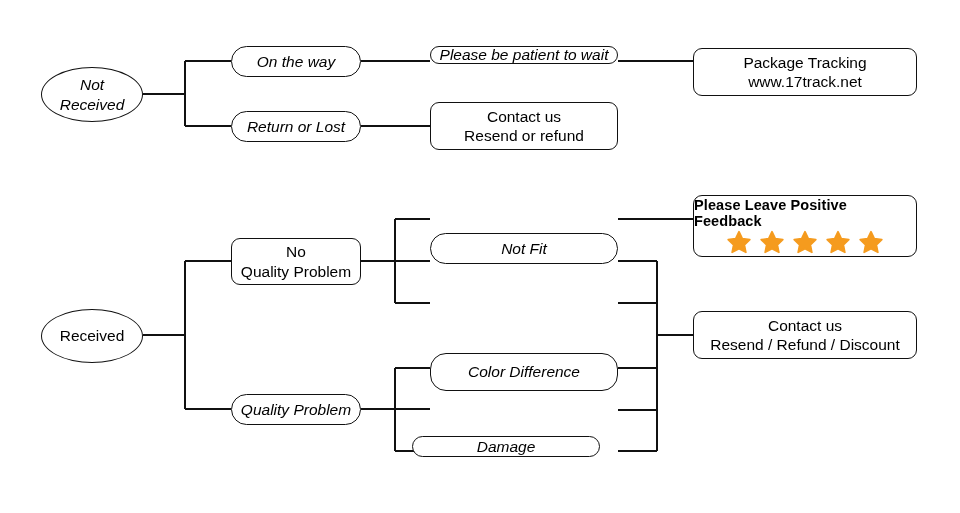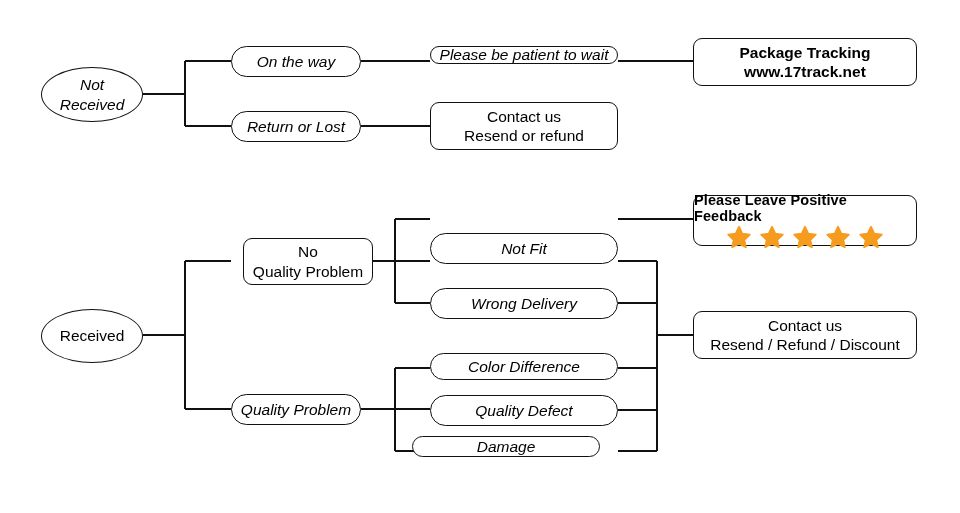--- a/index.html
+++ b/index.html
@@ -134,69 +134,63 @@
   </div>
 
   <div class="node pill" style="left:231px; top:46px; width:130px; height:31px;">
     <span class="txt">On the way</span>
   </div>
 
   <div class="node pill" style="left:430px; top:46px; width:188px; height:18px;">
     <span class="txt">Please be patient to wait</span>
   </div>
 
-  <div class="node rounded" style="left:693px; top:38px; width:224px; height:48px;font-weight:bold;">
+  <div class="node rounded" style="left:693px; top:48px; width:224px; height:48px;">
     <span class="txt">Package Tracking
 www.17track.net</span>
   </div>
 
   <div class="node pill" style="left:231px; top:111px; width:130px; height:31px;text-align:center;">
     <span class="txt">Return or Lost</span>
   </div>
 
   <div class="node rounded" style="left:430px; top:102px; width:188px; height:48px;">
     <span class="txt">Contact us
 Resend or refund</span>
   </div>
 
   <div class="node ellipse" style="left:41px; top:309px; width:102px; height:54px;">
     <span class="txt">Received</span>
   </div>
 
-  <div class="node rounded" style="left:231px; top:238px; width:130px; height:47px;margin-left:12px;">
+  <div class="node rounded" style="left:231px; top:238px; width:130px; height:47px;">
     <span class="txt">No
 Quality Problem</span>
   </div>
 
   <div class="node pill" style="left:231px; top:394px; width:130px; height:31px;">
     <span class="txt">Quality Problem</span>
   </div>
 
 
   <div class="node pill" style="left:430px; top:233px; width:188px; height:31px;">
     <span class="txt">Not Fit</span>
   </div>
 
-  <div class="node pill" style="left:430px; top:288px; width:188px; height:31px;">
-    <span class="txt">Wrong Delivery</span>
-  </div>
-
-  <div class="node pill" style="left:430px; top:353px; width:188px; height:27px;">
+
+  <div class="node pill" style="left:430px; top:353px; width:188px; height:38px;">
     <span class="txt">Color Difference</span>
   </div>
 
-  <div class="node pill" style="left:430px; top:395px; width:188px; height:31px;">
-    <span class="txt">Quality Defect</span>
-  </div>
 
   <div class="node pill" style="left:412px; top:436px; width:188px; height:21px;">
     <span class="txt">Damage</span>
   </div>
 
-  <div class="feedback" style="left:693px; top:195px; width:224px; height:51px;">
+  <div class="feedback" style="left:693px; top:195px; width:224px; height:62px;">
     <div class="feedback-text">Please Leave Positive Feedback</div>
     <div class="stars" id="star-row">
         <svg class="star" viewBox="0 0 24 24">
           <path d="M12 1.6 L15.2 8.3 L22.4 9.2 L17.2 14.2 L18.6 21.4 L12 17.9 L5.4 21.4 L6.8 14.2 L1.6 9.2 L8.8 8.3 Z" fill="#F59B1E" stroke="#F59B1E" stroke-width="1.6" stroke-linejoin="round"></path>
         </svg>
         <svg class="star" viewBox="0 0 24 24">
           <path d="M12 1.6 L15.2 8.3 L22.4 9.2 L17.2 14.2 L18.6 21.4 L12 17.9 L5.4 21.4 L6.8 14.2 L1.6 9.2 L8.8 8.3 Z" fill="#F59B1E" stroke="#F59B1E" stroke-width="1.6" stroke-linejoin="round"></path>
         </svg>
         <svg class="star" viewBox="0 0 24 24">
           <path d="M12 1.6 L15.2 8.3 L22.4 9.2 L17.2 14.2 L18.6 21.4 L12 17.9 L5.4 21.4 L6.8 14.2 L1.6 9.2 L8.8 8.3 Z" fill="#F59B1E" stroke="#F59B1E" stroke-width="1.6" stroke-linejoin="round"></path>

